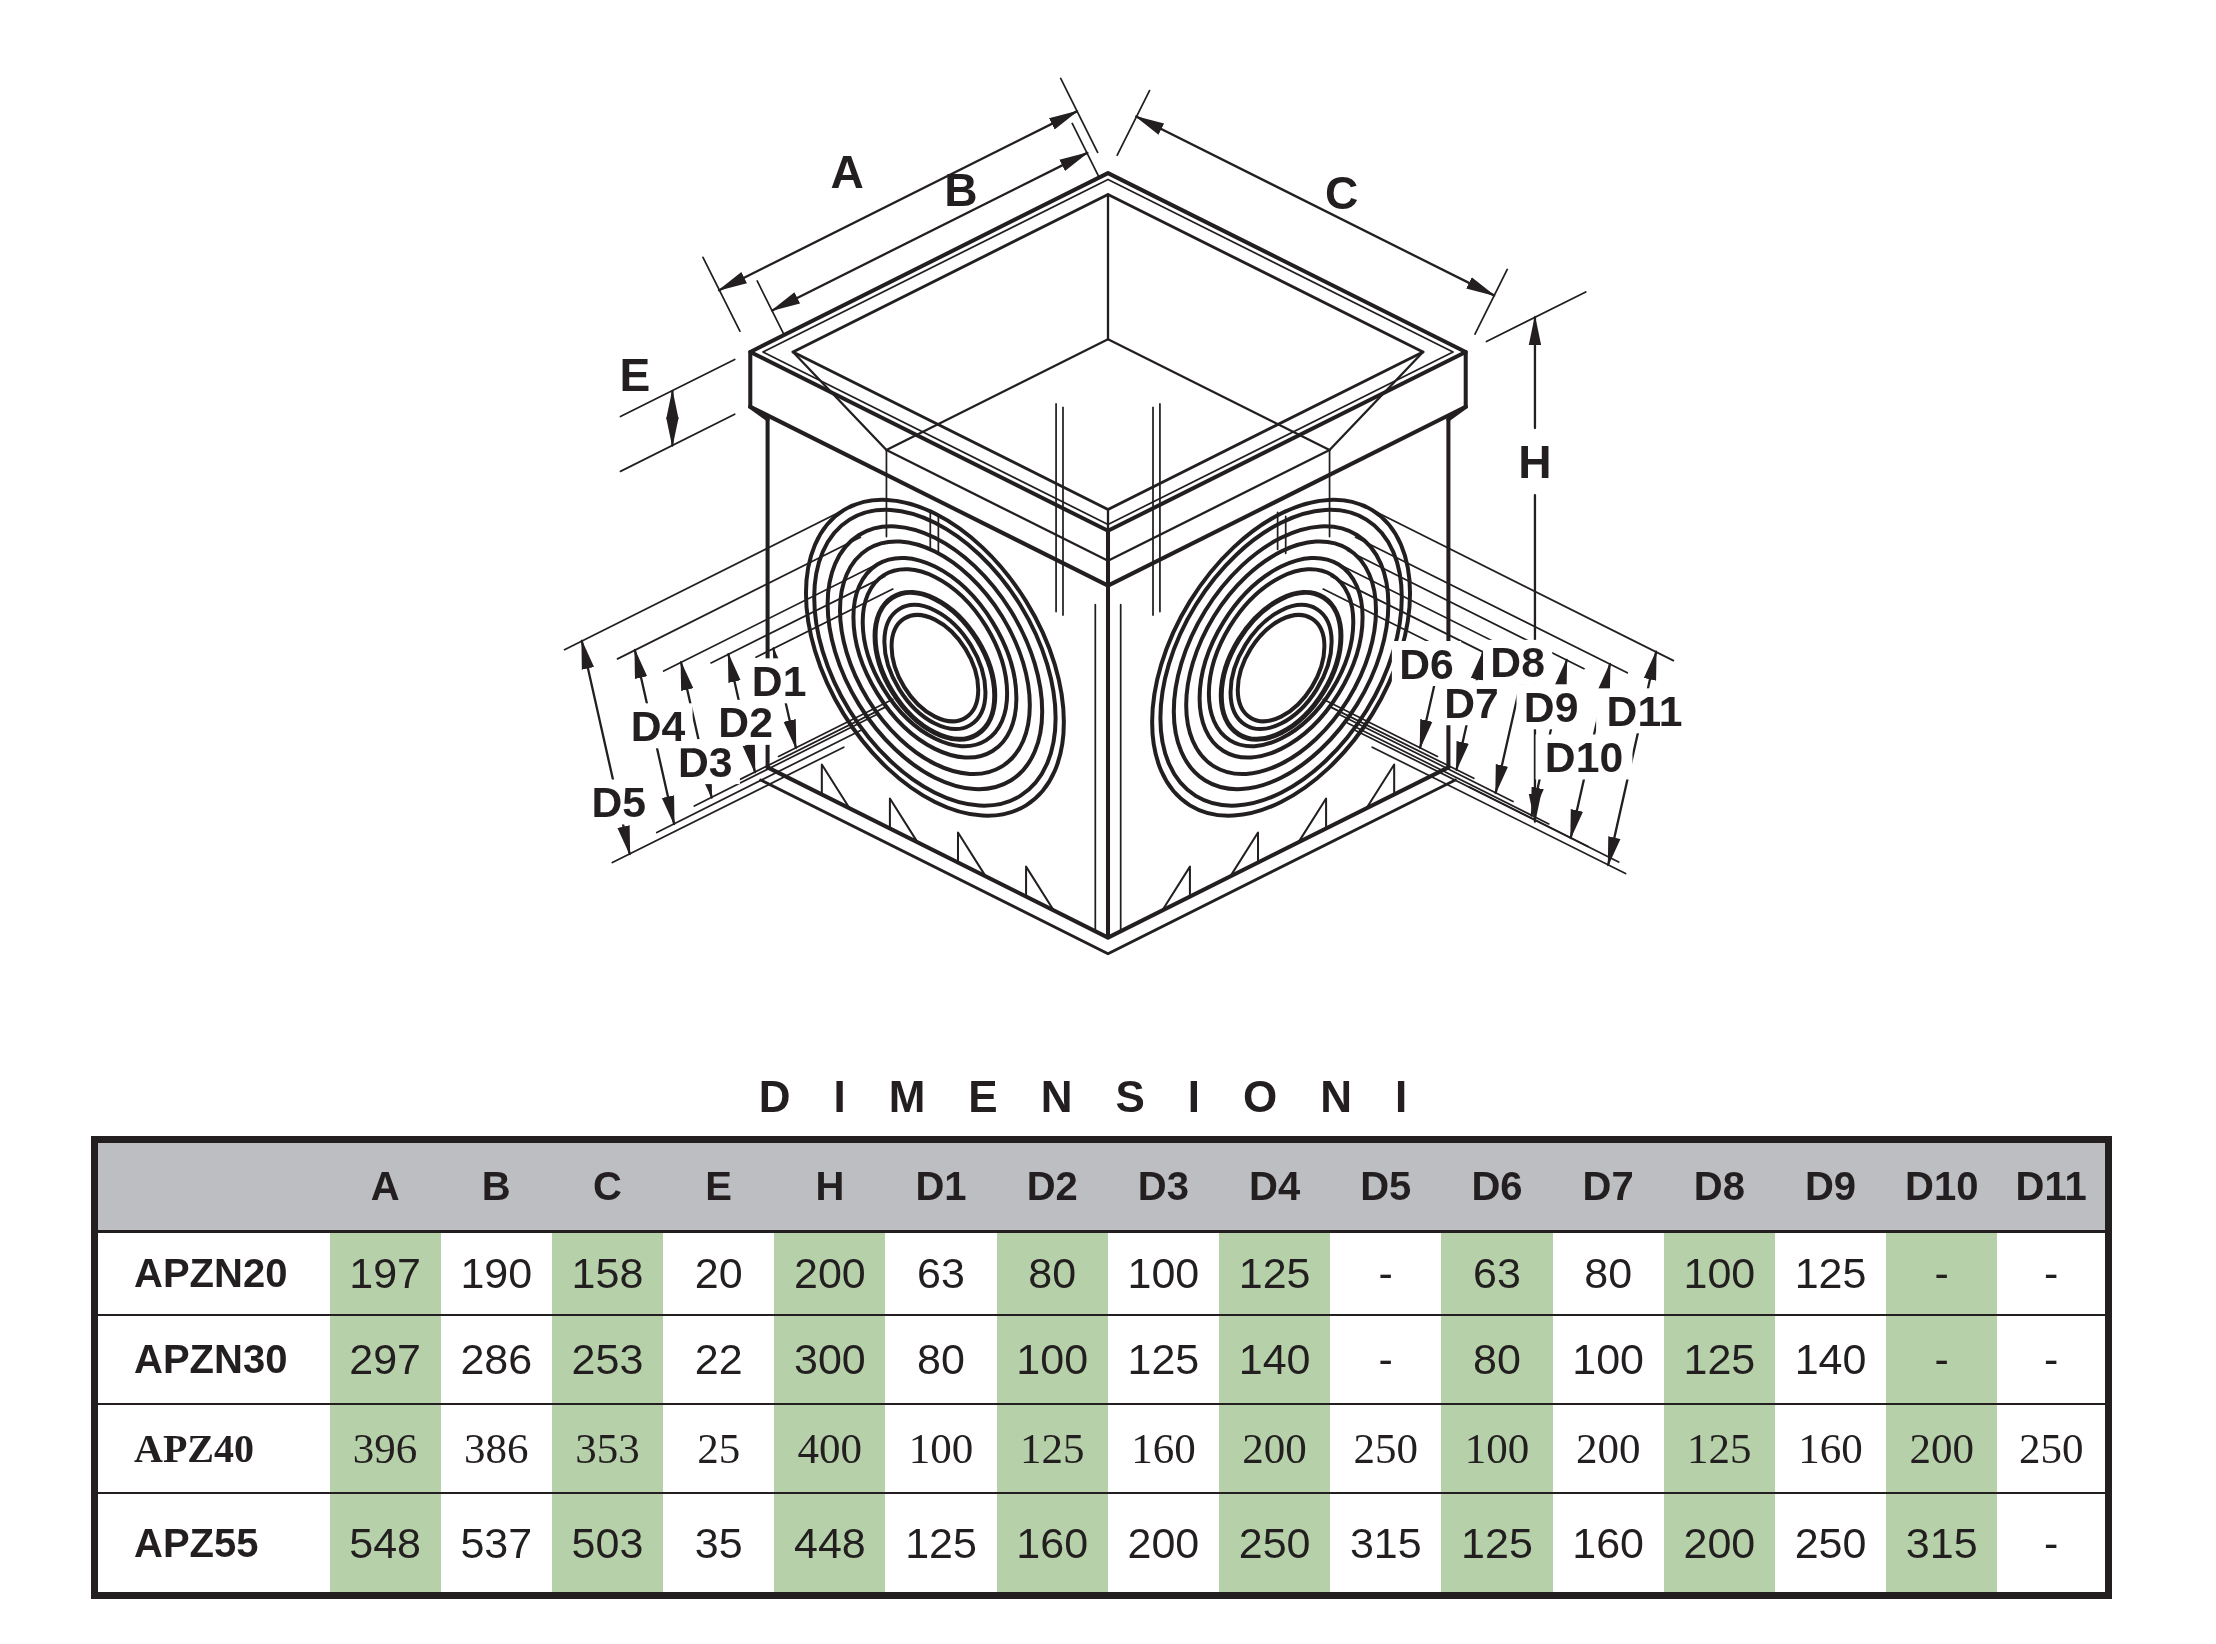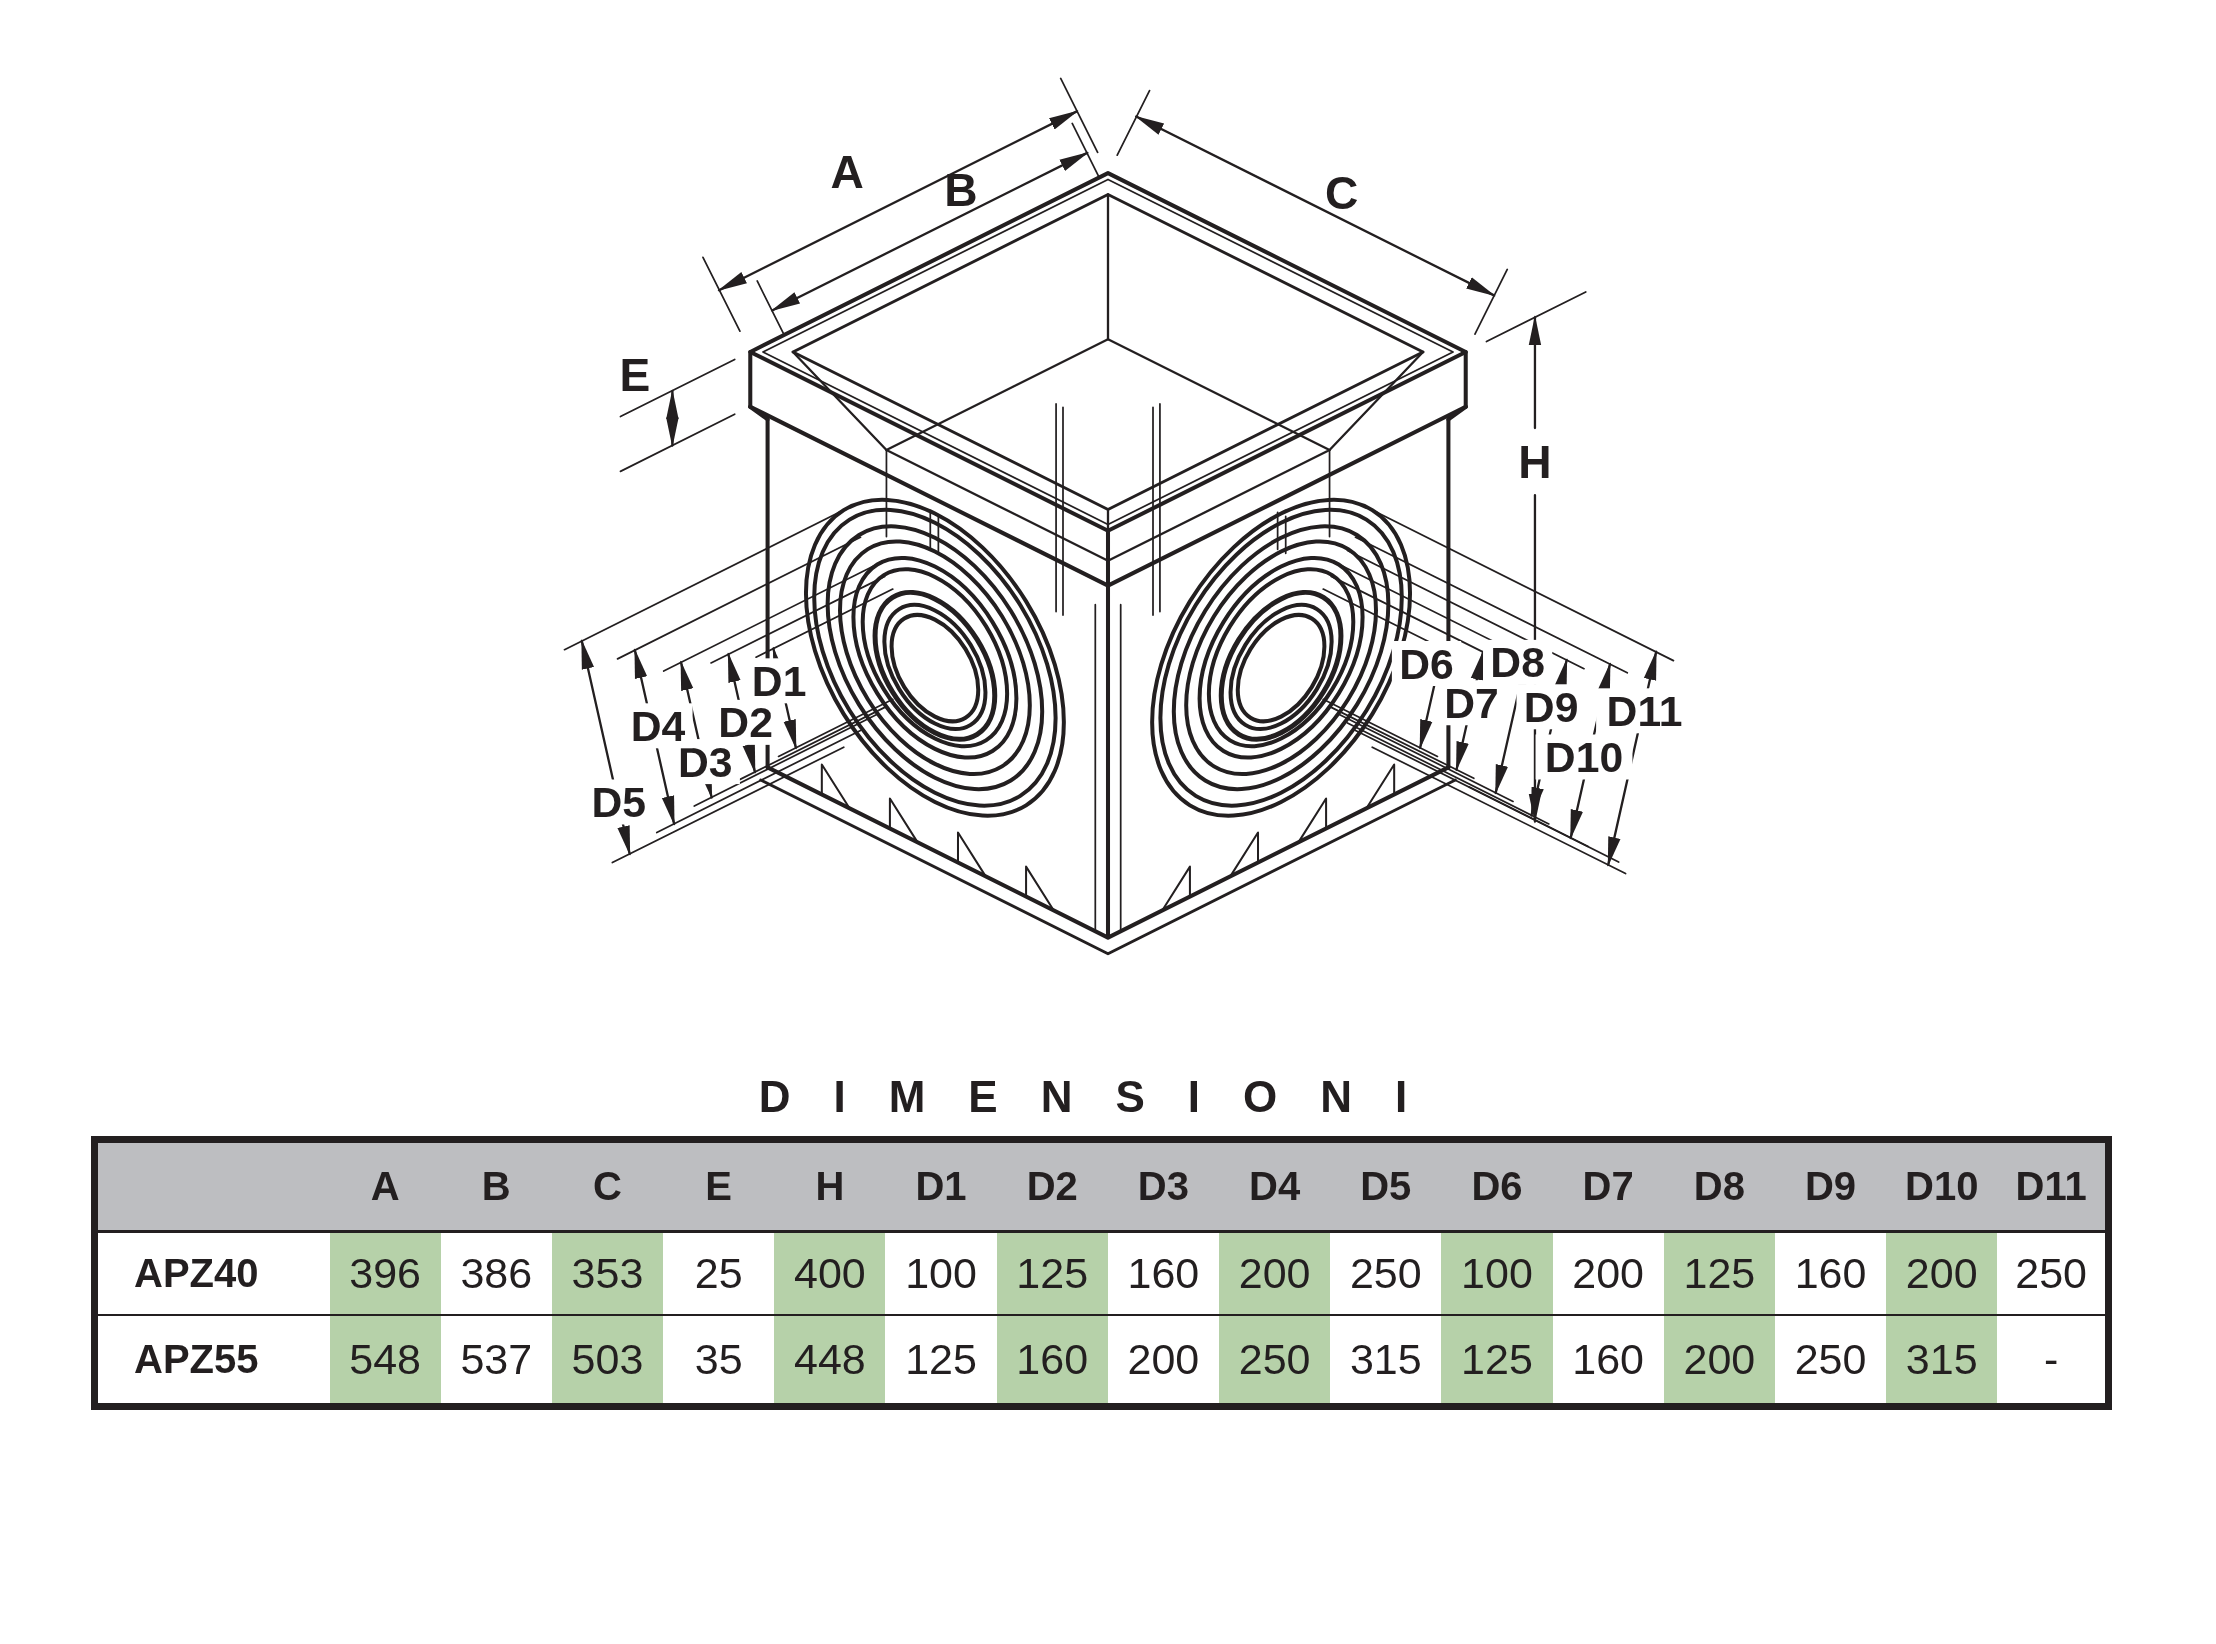--- a/index.html
+++ b/index.html
@@ -246,20 +246,58 @@
         <th>D6</th>
         <th>D7</th>
         <th>D8</th>
         <th>D9</th>
         <th>D10</th>
         <th>D11</th>
       </tr>
     </thead>
     <tbody>
         <tr>
+          <td class="model">APZN20</td>
+          <td class="green">197</td>
+          <td>190</td>
+          <td class="green">158</td>
+          <td>20</td>
+          <td class="green">200</td>
+          <td>63</td>
+          <td class="green">80</td>
+          <td>100</td>
+          <td class="green">125</td>
+          <td>-</td>
+          <td class="green">63</td>
+          <td>80</td>
+          <td class="green">100</td>
+          <td>125</td>
+          <td class="green">-</td>
+          <td>-</td>
+        </tr>
+        <tr>
+          <td class="model">APZN30</td>
+          <td class="green">297</td>
+          <td>286</td>
+          <td class="green">253</td>
+          <td>22</td>
+          <td class="green">300</td>
+          <td>80</td>
+          <td class="green">100</td>
+          <td>125</td>
+          <td class="green">140</td>
+          <td>-</td>
+          <td class="green">80</td>
+          <td>100</td>
+          <td class="green">125</td>
+          <td>140</td>
+          <td class="green">-</td>
+          <td>-</td>
+        </tr>
+        <tr>
           <td class="model">APZ40</td>
           <td class="green">396</td>
           <td>386</td>
           <td class="green">353</td>
           <td>25</td>
           <td class="green">400</td>
           <td>100</td>
           <td class="green">125</td>
           <td>160</td>
           <td class="green">200</td>

